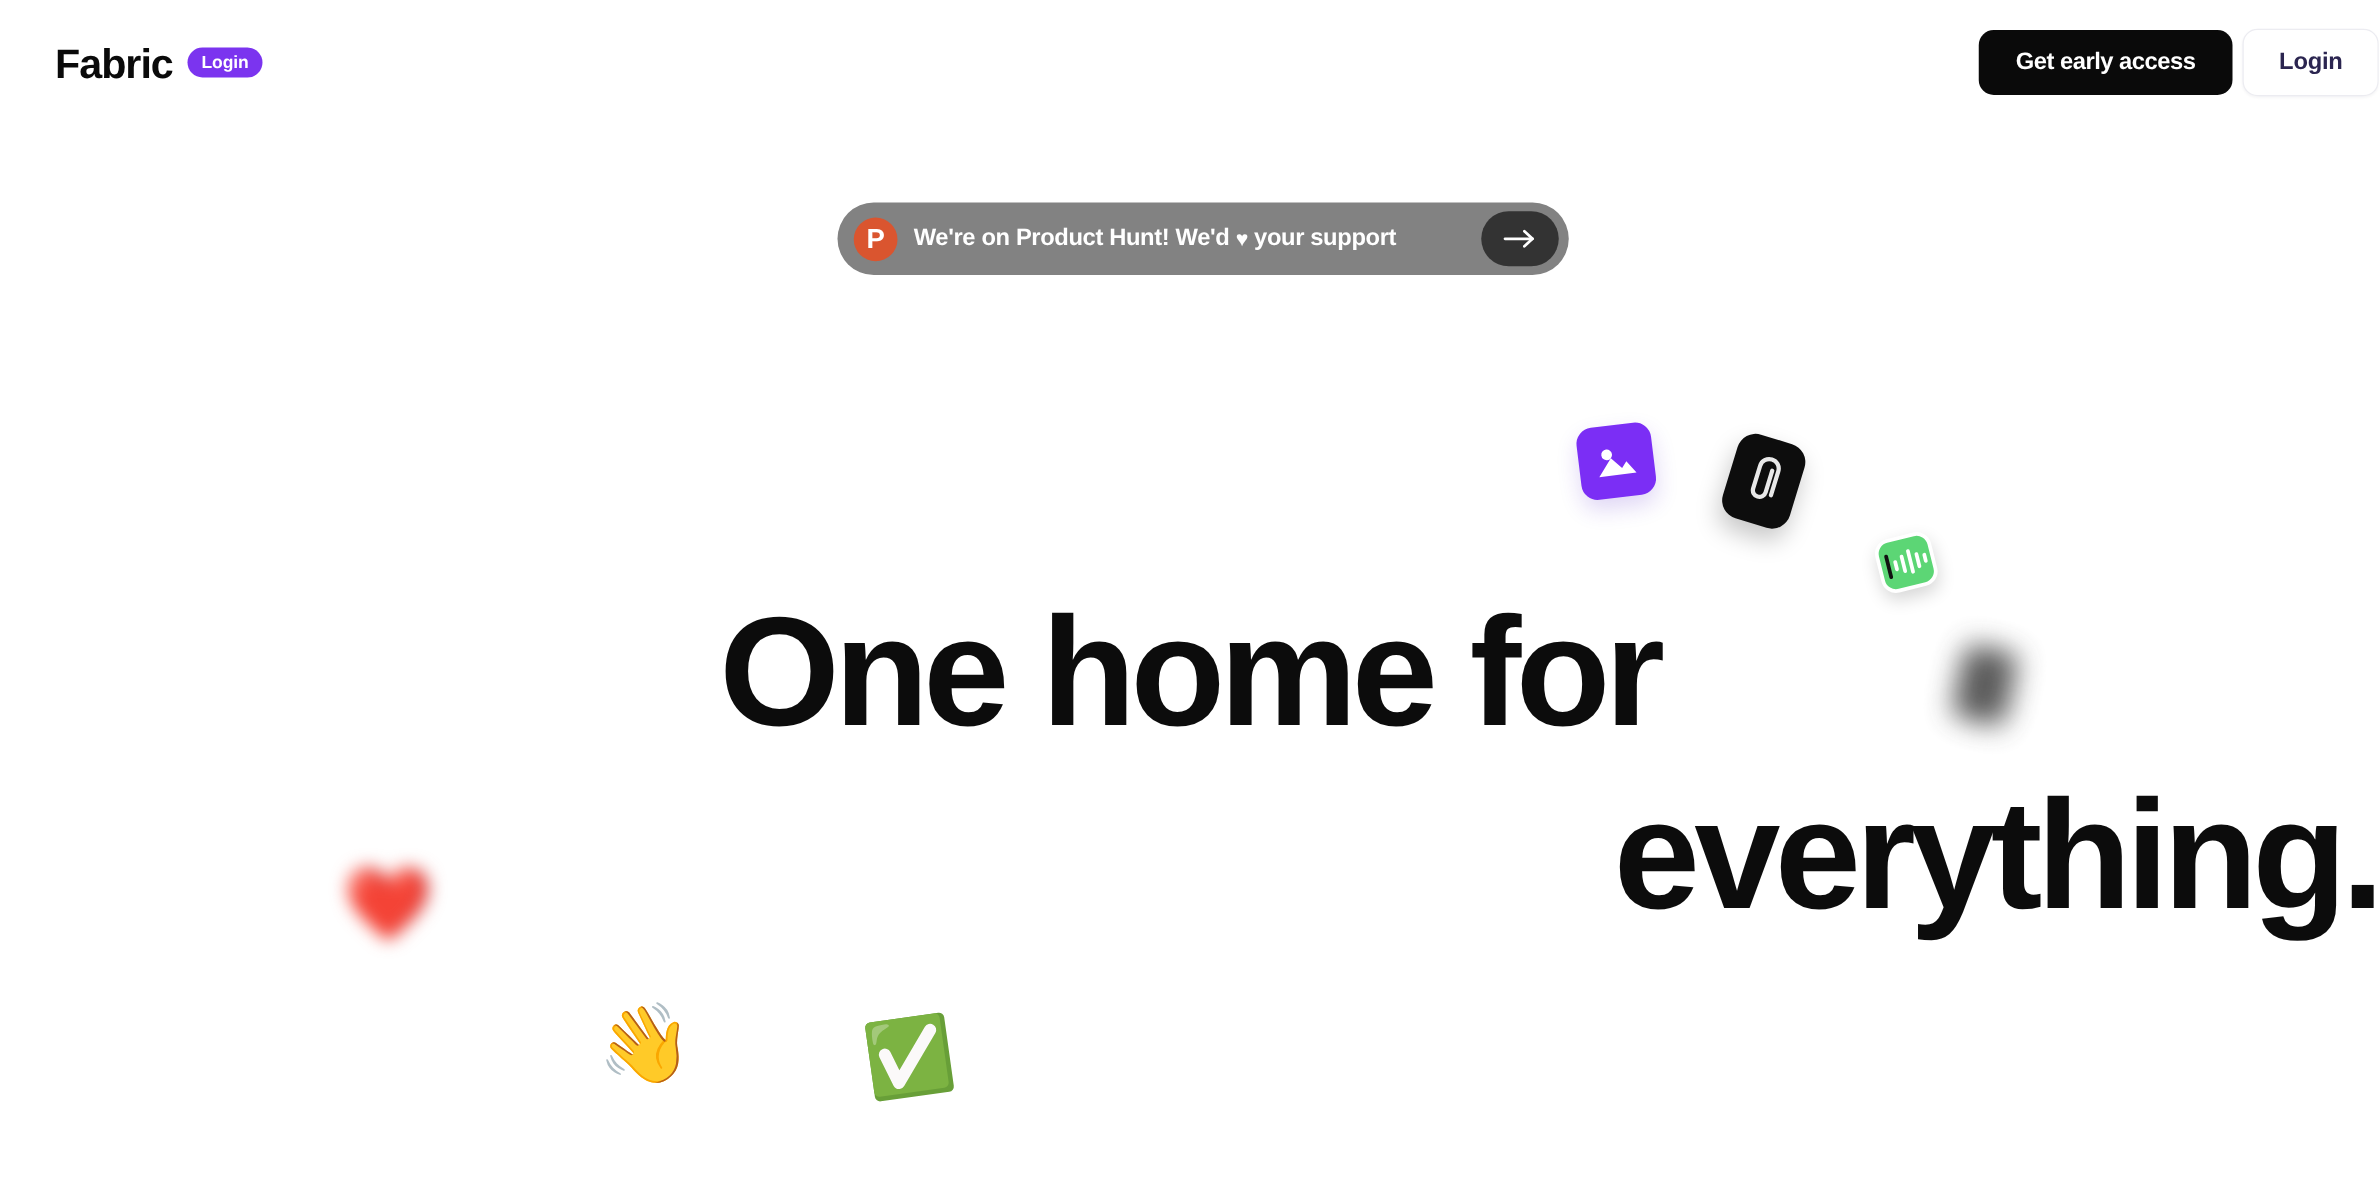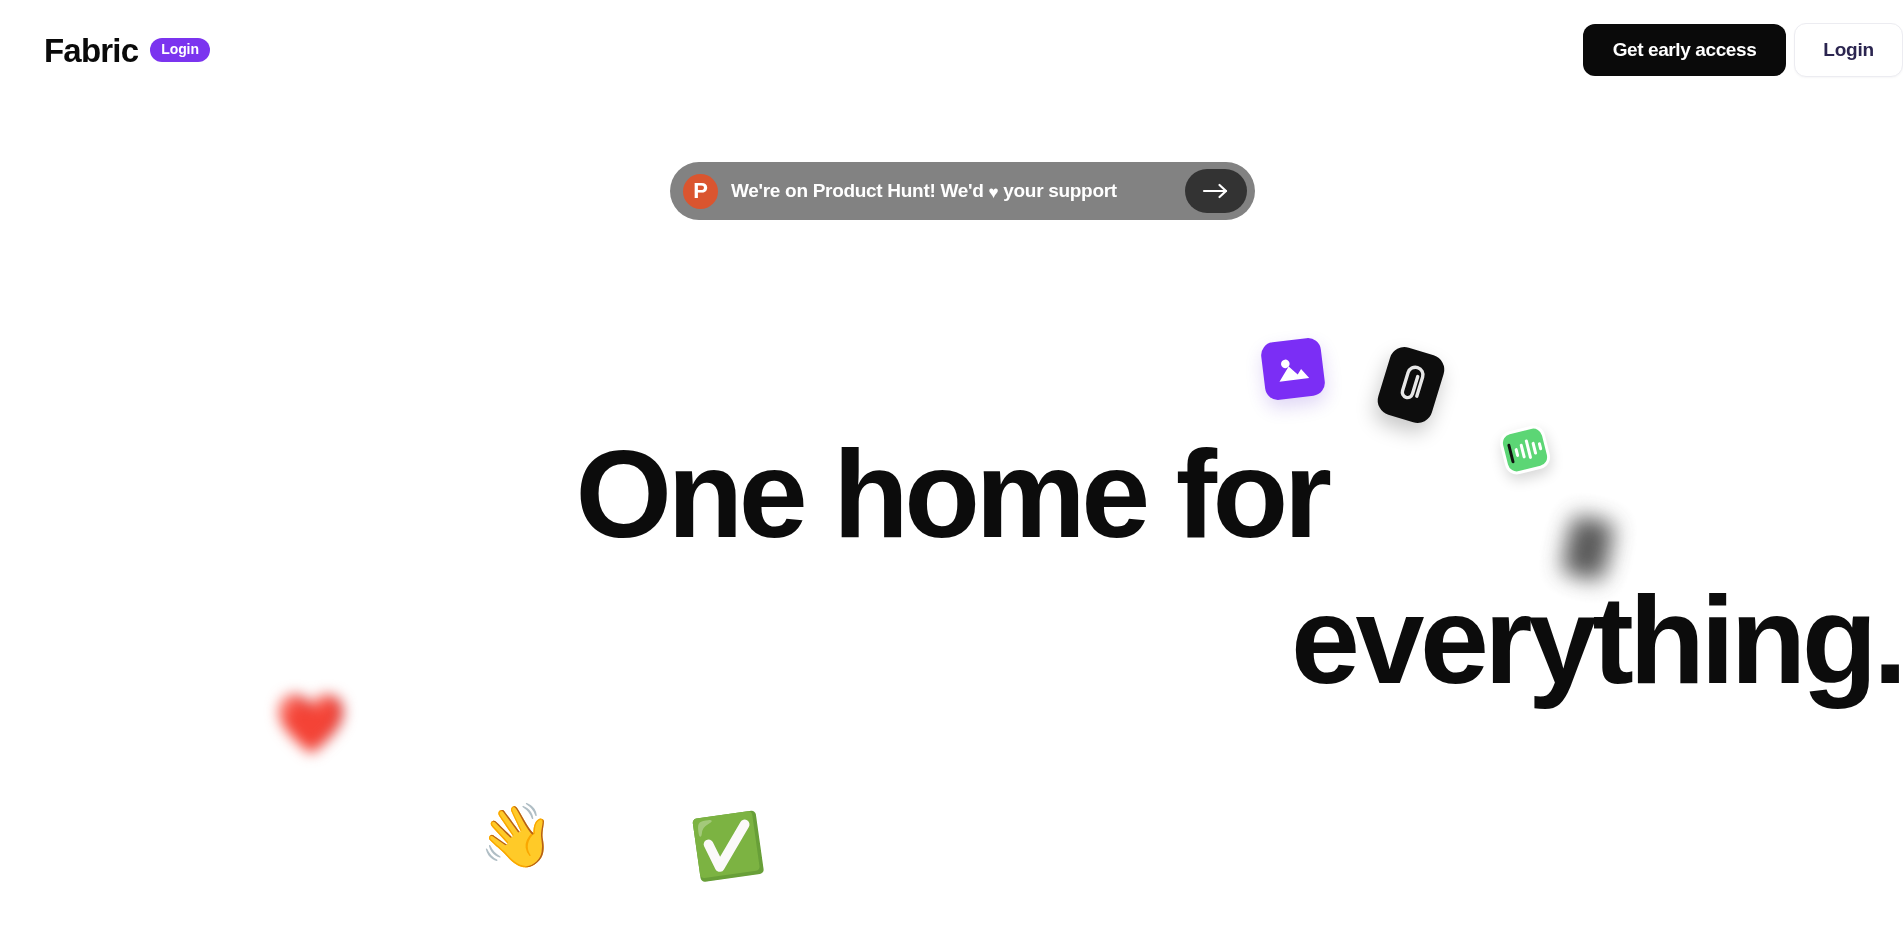--- a/index.html
+++ b/index.html
@@ -139,21 +139,21 @@
     align-items: center;
     justify-content: center;
     flex: 0 0 auto;
     cursor: pointer;
   }
   .ph-arrow svg { display: block; }
 
   
   .hero {
     position: absolute;
-    top: 432px;
+    top: 476px;
     left: 0;
     width: 1903px;
     text-align: center;
     z-index: 20;
   }
   .hero-line {
     font-size: 124px;
     font-weight: 700;
     letter-spacing: -4.5px;
     line-height: 1.0;

